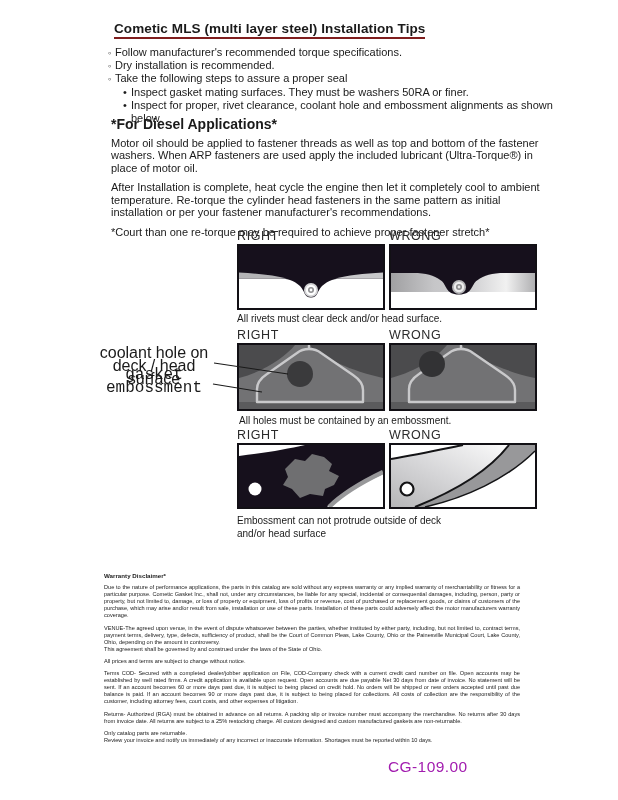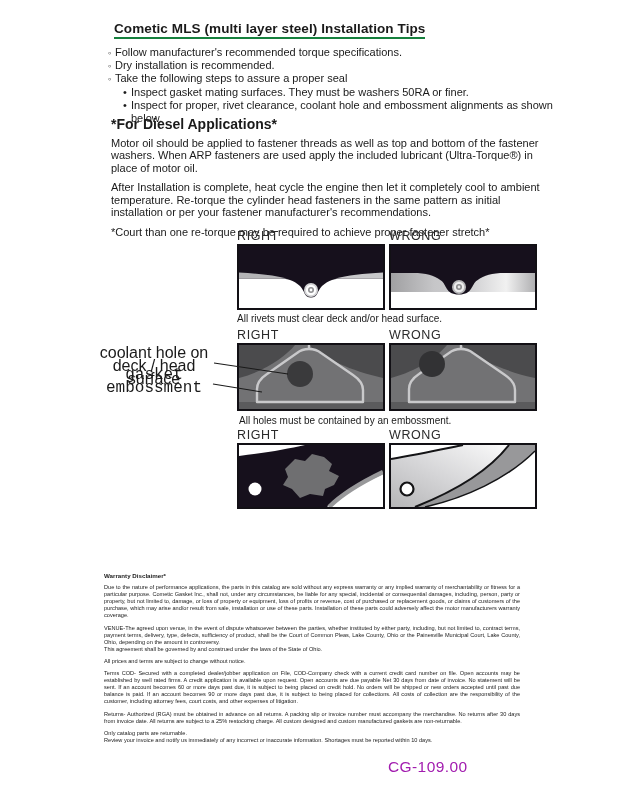--- a/index.html
+++ b/index.html
@@ -5,21 +5,21 @@
   html,body { margin:0; padding:0; background:#ffffff; }
   .page {
     position:relative; width:618px; height:800px; background:#ffffff;
     font-family:"Liberation Sans", sans-serif; color:#1a1a1a; overflow:hidden;
   }
 
   
   .title {
     position:absolute; top:21px; left:114px; margin:0;
     font-size:13.5px; font-weight:bold; letter-spacing:0.1px;
-    border-bottom:2px solid #15803d; padding-bottom:1px;
+    border-bottom:2px solid #7f1d1d; padding-bottom:1px;
     display:inline-block;
   }
 
   
   .bullets { position:absolute; top:46px; left:108px; width:470px; font-size:11px; line-height:13.2px; }
   .b { display:flex; }
   .b .mk { flex:0 0 7px; font-size:9.5px; line-height:13.2px; color:#1a1a1a; }
   .b.l2 { padding-left:15px; }
   .b.l2 .mk { flex:0 0 8px; font-size:11px; }
 
@@ -187,20 +187,22 @@
       <rect width="144" height="62" fill="#ffffff"></rect>
       <path d="M118,0 H144 V6 C116,34 74,53 34,62 H24 C62,47 97,27 118,0 Z" fill="#98989a"></path>
       <path d="M0,14 C28,9 52,4 72,0 L118,0 C97,27 62,47 24,62 L0,62 Z" fill="url(#gband)"></path>
       <path d="M0,14 C28,9 52,4 72,0" stroke="#141416" stroke-width="2" fill="none"></path>
       <path d="M118,0 C97,27 62,47 24,62" stroke="#141416" stroke-width="2" fill="none"></path>
       <path d="M144,6 C116,34 74,53 34,62" stroke="#141416" stroke-width="1.5" fill="none"></path>
       <circle cx="16" cy="44" r="6.5" fill="#ffffff" stroke="#141416" stroke-width="2.2"></circle>
     </svg>
   </div>
 
+  <div class="caption" style="left:237px; top:515px;">Embossment can not protrude outside of deck
+and/or head surface</div>
 
   <section class="legal">
     <h3>Warranty Disclaimer*</h3>
     <p>Due to the nature of performance applications, the parts in this catalog are sold without any express warranty or any implied warranty of merchantability or fitness for a particular purpose.  Cometic Gasket Inc., shall not, under any circumstances, be liable for any special, incidental or consequential damages, including, person, party or property, but not limited to, damage, or loss of property or equipment, loss of profits or revenue, cost of purchased or replacement goods, or claims of customers of the purchase, which may arise and/or result from sale, installation or use of these parts.  Installation of these parts could adversely affect the motor manufacturers warranty coverage.</p>
     <p>VENUE-The agreed upon venue, in the event of dispute whatsoever between the parties, whether instituted by either party, including, but not limited to, contract terms, payment terms, delivery, type, defects, sufficiency of product, shall be the Court of Common Pleas, Lake County, Ohio or the Painesville Municipal Court, Lake County, Ohio, depending on the amount in controversy.
 This agreement shall be governed by and construed under the laws of the State of Ohio.</p>
     <p>All prices and terms are subject to change without notice.</p>
     <p>Terms COD- Secured with a completed dealer/jobber application on File, COD-Company check with a current credit card number on file.  Open accounts may be established by well rated firms.  A credit application is available upon request.  Open accounts are due payable Net 30 days from date of invoice.  No statement will be sent.  If an account becomes 60 or more days past due, it is subject to being placed on credit hold.  No orders will be shipped or new orders accepted until past due balance is paid.  If an account becomes 90 or more days past due, it is subject to being placed for collections.  All costs of collection are the responsibility of the customer, including attorney fees, court costs, and other expenses of litigation.</p>
     <p>Returns- Authorized (RGA) must be obtained in advance on all returns.  A packing slip or invoice number must accompany the merchandise.  No returns after 30 days from invoice date.  All returns are subject to a 25% restocking charge.  All custom designed and custom manufactured gaskets are non-returnable.</p>
     <p>Only catalog parts are returnable.

